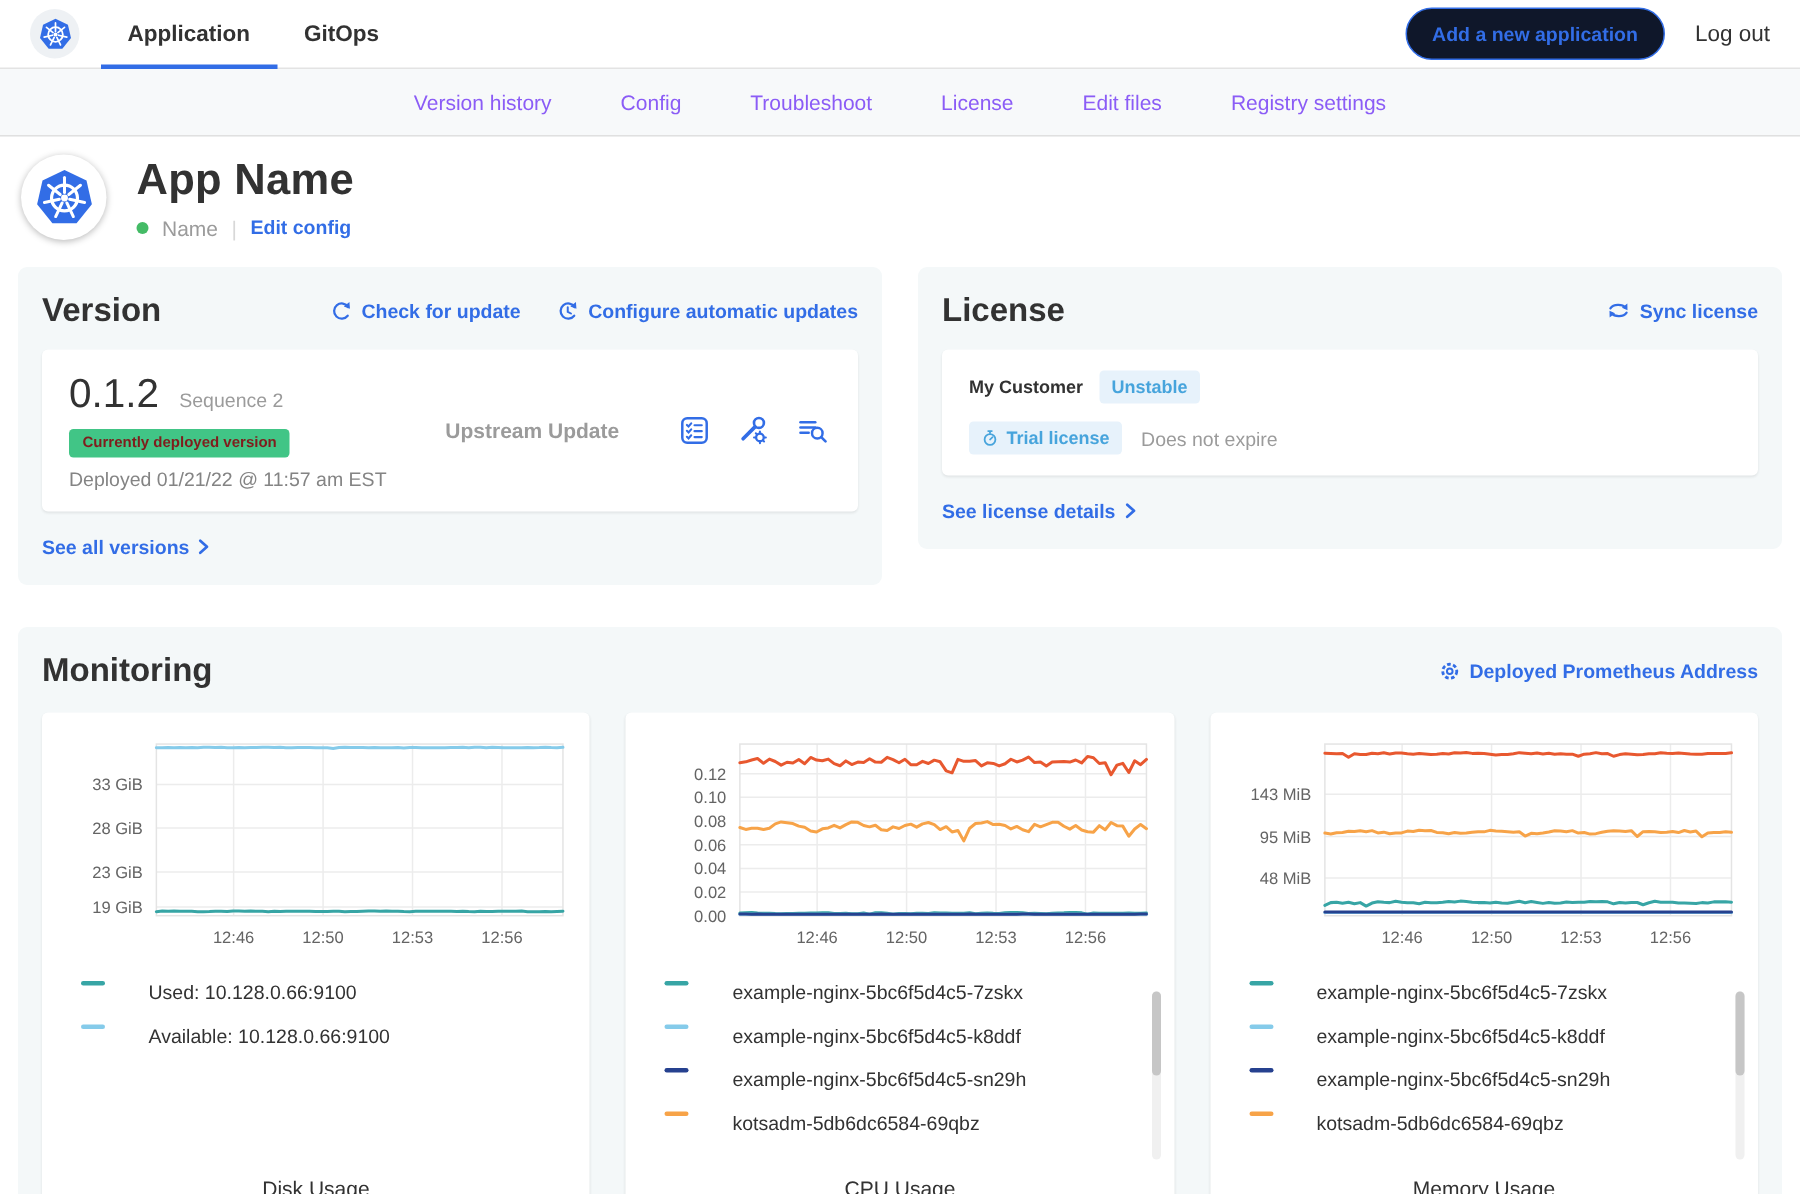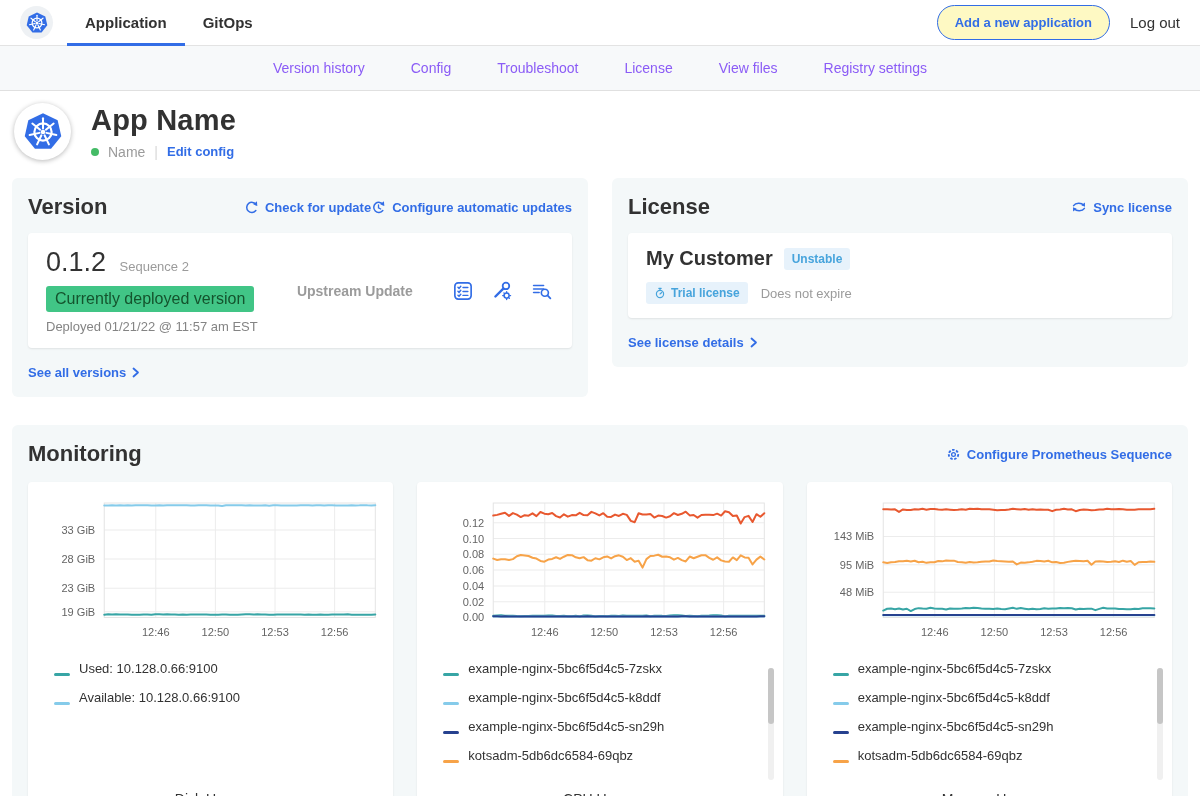--- a/index.html
+++ b/index.html
@@ -8,64 +8,64 @@
     font-family: "Liberation Sans", sans-serif;
     color: #323232; background: #ffffff; overflow-x: hidden;
   }
   
   .topnav { height: 46px; display: flex; align-items: center; padding: 0 20px; border-bottom: 1px solid #e3e3e3; background:#fff; }
   .logo-circle { width: 33px; height: 33px; border-radius: 50%; background: #eef1f4; display: flex; align-items: center; justify-content: center; margin-right: 14px; flex: none; }
   .ptabs { display: flex; height: 46px; }
   .ptab { font-size: 15px; font-weight: bold; padding: 0 18px; line-height: 45px; cursor: pointer; color:#323232; }
   .ptab.active { box-shadow: inset 0 -3px 0 #326de6; }
   .topnav-right { margin-left: auto; display: flex; align-items: center; gap: 20px; }
-  .add-btn { border: 1px solid #326de6; color: #326de6; background: #fef9c3; border-radius: 18px; font-weight: bold; font-size: 13px; padding: 9px 17px; cursor: pointer; font-family: inherit; }
+  .add-btn { border: 1px solid #326de6; color: #326de6; background: #0f172a; border-radius: 18px; font-weight: bold; font-size: 13px; padding: 9px 17px; cursor: pointer; font-family: inherit; }
   .logout { font-size: 15px; color: #323232; cursor: pointer; }
   
   .subnav { height: 45px; background: #f7f9fa; border-bottom: 1px solid #e0e0e0; display: flex; justify-content: center; }
   .stab { font-size: 14px; color: #8b5cf6; padding: 0 23px; line-height: 44px; cursor: pointer; }
   .stab.active { color: #323232; box-shadow: inset 0 -3px 0 #326de6; }
   
   .app-header { display: flex; align-items: center; padding: 12px 14px 10px; gap: 20px; }
   .app-icon { width: 57px; height: 57px; border-radius: 50%; background: #fff; box-shadow: 0 1px 5px rgba(0,0,0,.28); display: flex; align-items: center; justify-content: center; flex: none; }
   .app-title { font-size: 29px; font-weight: bold; letter-spacing: .2px; }
   .app-status-row { margin-top: 7px; display: flex; align-items: center; gap: 9px; font-size: 14px; }
   .dot { width: 8px; height: 8px; border-radius: 50%; background: #44bb66; }
   .status-text { color: #9b9b9b; }
   .vsep { color: #d8d8d8; font-size: 14px; }
   .link { color: #326de6; font-weight: bold; font-size: 13px; cursor: pointer; display: inline-flex; align-items: center; gap: 6px; }
   
   .main { padding: 8px 12px 18px; }
   .cards-row { display: grid; grid-template-columns: 1fr 1fr; gap: 24px; align-items: start; }
   .panel { background: #f4f8f9; border-radius: 6px; padding: 16px; }
   .panel-head { display: flex; align-items: center; }
   .panel-title { font-size: 22px; font-weight: bold; }
-  .head-links { margin-left: auto; display: flex; }
+  .head-links { margin-left: auto; display: flex; gap: 24px; }
   .inner-card { background: #fff; border-radius: 4px; box-shadow: 0 1px 2px rgba(0,0,0,.09); margin-top: 13px; padding: 14px 18px; }
   .version-inner { display: flex; align-items: center; }
   .v-num { font-size: 27px; font-weight: normal; }
   .v-seq { font-size: 13px; color: #9b9b9b; margin-left: 9px; }
-  .deploy-badge { background: #41c586; color: #14532d; font-size: 16px; font-weight: normal; padding: 4px 9px; border-radius: 3px; display: inline-block; margin: 8px 0 7px; }
+  .deploy-badge { background: #41c586; color: #7f1d1d; font-size: 10px; font-weight: bold; padding: 4px 9px; border-radius: 3px; display: inline-block; margin: 8px 0 7px; }
   .deployed-at { font-size: 13px; color: #848484; }
   .v-mid { flex: 1; text-align: center; color: #9b9b9b; font-weight: bold; font-size: 14px; }
   .v-icons { display: flex; gap: 17px; align-items: center; color: #326de6; }
   .v-icons svg { cursor: pointer; }
   .panel-foot { margin-top: 15px; }
   .cust-row { display: flex; align-items: center; gap: 11px; }
-  .cust-name { font-size: 20px; font-weight: bold; }
+  .cust-name { font-size: 12px; font-weight: bold; }
   .badge-blue { background: #e7f2fb; color: #47a4dc; font-size: 12px; font-weight: bold; padding: 4px 8px; border-radius: 3px; display: inline-flex; align-items: center; gap: 5px; }
   .lic-row2 { margin-top: 12px; display: flex; align-items: center; gap: 13px; }
   .expiry { font-size: 13px; color: #9b9b9b; }
   
   .monitoring { margin-top: 28px; }
   .charts-grid { display: grid; grid-template-columns: 1fr 1fr 1fr; gap: 24px; margin-top: 15px; }
   .chart-card { background: #fff; border-radius: 4px; box-shadow: 0 1px 2px rgba(0,0,0,.09); padding: 13px 14px 22px; height: 347px; display: flex; flex-direction: column; position: relative; }
   .chart-plot svg { width: 100%; height: auto; display: block; }
   .legend { margin-top: 15px; display: flex; flex-direction: column; gap: 14px; font-size: 13px; padding-left: 12px; }
-  .legend-item { display: flex; align-items: flex-end; gap: 9px; }
+  .legend-item { display: flex; align-items: flex-start; gap: 29px; }
   .dash { width: 16px; height: 3px; border-radius: 2px; flex: none; }
   .chart-title { margin-top: auto; text-align: center; font-weight: normal; font-size: 14px; }
   .legend-scrollbar { position: absolute; right: 9px; top: 186px; width: 6px; height: 112px; background: #f0f0f0; border-radius: 3px; }
   .legend-scrollbar .thumb { width: 6px; height: 56px; background: #c6c6c6; border-radius: 3px; }
 </style>
 </head>
 <body>
 
 <header class="topnav">
   <span class="logo-circle">
@@ -93,21 +93,21 @@
     <span class="logout">Log out</span>
   </div>
 </header>
 
 <div class="subnav">
   <nav class="ptabs">
       <div class="stab">Version history</div>
       <div class="stab">Config</div>
       <div class="stab">Troubleshoot</div>
       <div class="stab">License</div>
-      <div class="stab">View files</div>
+      <div class="stab">Edit files</div>
       <div class="stab">Registry settings</div>
     </nav>
 </div>
 
 <section class="app-header">
   <span class="app-icon">
     <svg width="46" height="46" viewBox="0 0 32 32">
       <polygon points="16,3 26.2,7.9 28.7,18.9 21.6,27.7 10.4,27.7 3.3,18.9 5.8,7.9" fill="#326de6"></polygon>
       <circle cx="16" cy="16" r="6" fill="none" stroke="#fff" stroke-width="1.5"></circle>
       <g stroke="#fff" stroke-width="1.4" stroke-linecap="round">
@@ -262,21 +262,21 @@
 
   <section class="panel monitoring">
     <div class="panel-head">
       <span class="panel-title">Monitoring</span>
       <span class="head-links">
         <span class="link">
           <svg width="15" height="15" viewBox="0 0 16 16">
             <circle cx="8" cy="8" r="5" fill="none" stroke="#326de6" stroke-width="2" stroke-dasharray="2.6 1.7"></circle>
             <circle cx="8" cy="8" r="2" fill="none" stroke="#326de6" stroke-width="1.4"></circle>
           </svg>
-          <span>Configure Prometheus Sequence</span>
+          <span>Deployed Prometheus Address</span>
         </span>
       </span>
     </div>
     <div class="charts-grid">
   <div class="chart-card">
     <div class="chart-plot">
             <svg viewBox="0 0 336 150" xmlns="http://www.w3.org/2000/svg">
               <rect x="62" y="8" width="270" height="114" fill="#ffffff"></rect>
               <line x1="62" x2="332" y1="34.8" y2="34.8" stroke="#ececec"></line>
               <text x="53" y="38.8" text-anchor="end" font-size="11" fill="#646464">33 GiB</text>

